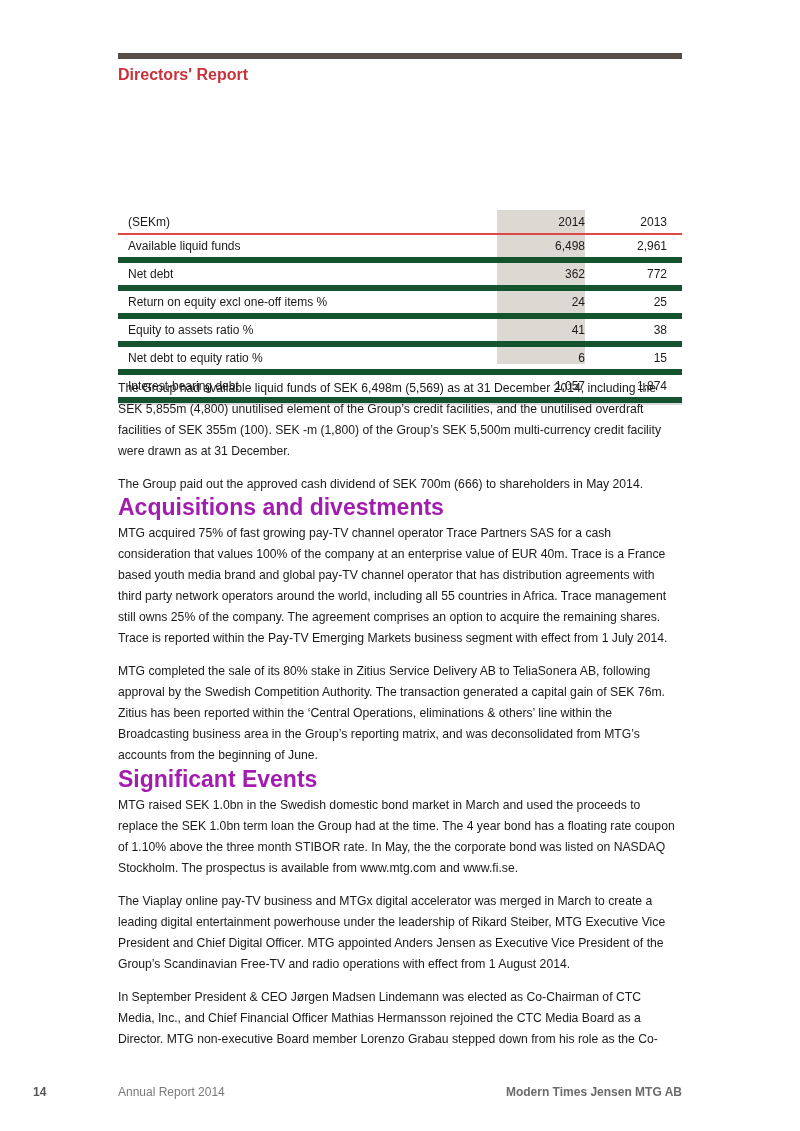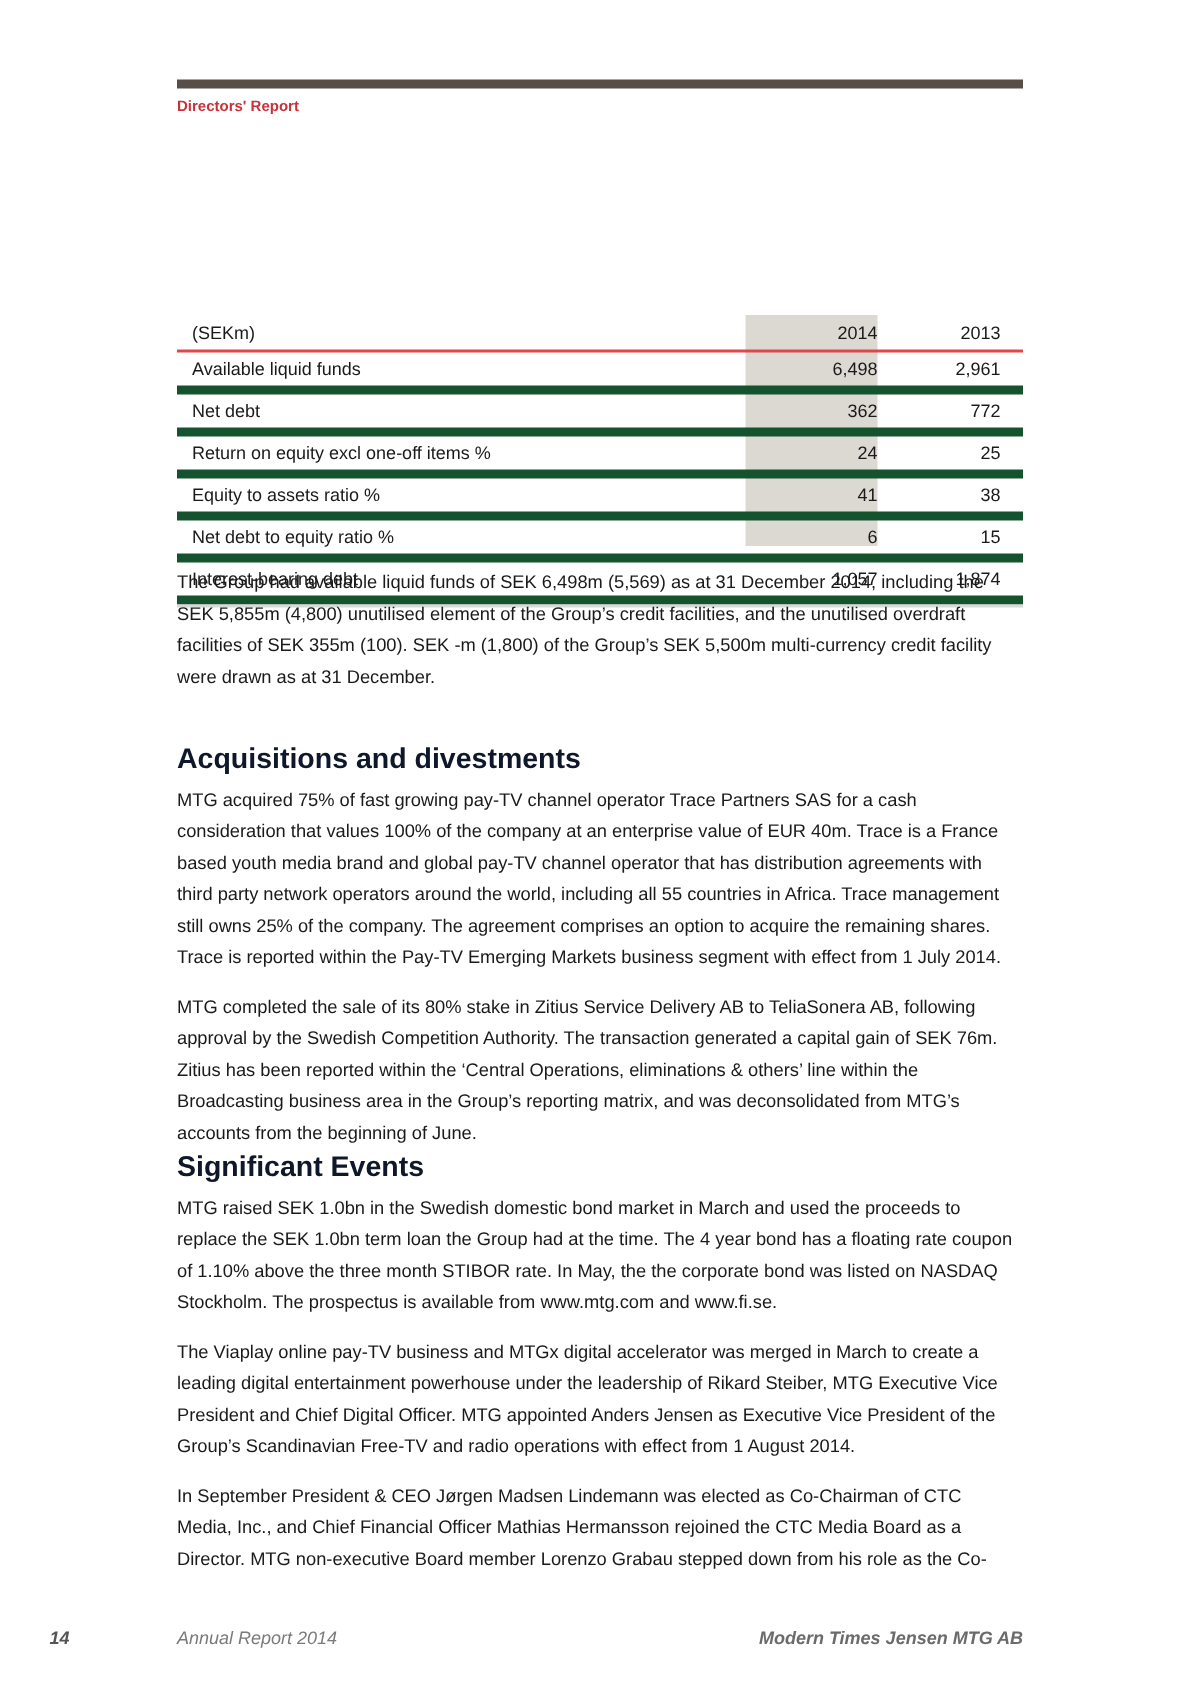--- a/index.html
+++ b/index.html
@@ -1,39 +1,39 @@
 <!DOCTYPE html>
 <html><head>
 <meta charset="utf-8">
 <style>
   html, body { margin:0; padding:0; }
   body {
     width:800px; height:1131px; background:#ffffff; position:relative; overflow:hidden;
     font-family:"Liberation Sans", sans-serif; color:#1a1a1a;
   }
   .top-rule { position:absolute; left:118px; top:53px; width:564px; height:6px; background:#564e47; }
-  .section-label { position:absolute; left:118px; top:66px; font-size:10px; font-weight:bold; color:#c8323a; }
+  .section-label { position:absolute; left:118px; top:66px; font-size:16px; font-weight:bold; color:#c8323a; }
 
   .fin-table { position:absolute; left:118px; top:210px; width:564px; }
   .col-shade { position:absolute; left:379px; top:0; width:88px; height:154px; background:#dcd9d3; }
   .t-row { position:relative; height:22px; font-size:12px; display:flex; align-items:center; }
   .t-row .lbl { position:absolute; left:10px; }
   .t-row .v14 { position:absolute; right:97px; text-align:center; }
   .t-row .v13 { position:absolute; right:15px; text-align:right; }
   .t-head { height:23px; }
   .red-rule { position:relative; height:2px; background:#e0474d; }
   .t-body-row { border-bottom:6px solid #14532d; }
   .t-body-row:last-child { border-bottom:none; }
   .bottom-rule { position:relative; height:2px; background:#d9d9d9; }
 
   .body-text { position:absolute; left:118px; width:560px; font-size:12.2px; line-height:21px; color:#1a1a1a; }
   .body-text p { margin:0 0 12px 0; }
-  .h2 { font-size:19px; font-weight:bold; color:#0f172a; margin:0 0 3px 0; line-height:26px; }
+  .h2 { font-size:23px; font-weight:bold; color:#a21caf; margin:0 0 3px 0; line-height:26px; }
 
-  .footer { position:absolute; top:1085px; font-size:12px;font-style:italic; }
+  .footer { position:absolute; top:1085px; font-size:12px; }
   .page-num { left:33px; font-weight:bold; color:#555; }
   .report-name { left:118px; color:#7a7a7a; }
   .company { right:118px; font-weight:bold; color:#6b6b6b; }
 </style>
 </head>
 <body>
 
 <div class="top-rule"></div>
 <div class="section-label">Directors' Report</div>
 
@@ -73,20 +73,21 @@
   <div class="t-row t-body-row">
     <span class="lbl">Interest-bearing debt</span>
     <span class="v14">1,057</span>
     <span class="v13">1,874</span>
   </div>
   <div class="bottom-rule"></div>
 </div>
 
 <div class="body-text" style="top:378px;">
   <p>The Group had available liquid funds of SEK 6,498m (5,569) as at 31 December 2014, including the SEK 5,855m (4,800) unutilised element of the Group’s credit facilities, and the unutilised overdraft facilities of SEK 355m (100). SEK -m (1,800) of the Group’s SEK 5,500m multi-currency credit facility were drawn as at 31 December.</p>
+  <p>The Group paid out the approved cash dividend of SEK 700m (666) to shareholders in May 2014.</p>
 </div>
 
 <div class="body-text" style="top:494px;">
   <div class="h2">Acquisitions and divestments</div>
   <p>MTG acquired 75% of fast growing pay-TV channel operator Trace Partners SAS for a cash consideration that values 100% of the company at an enterprise value of EUR 40m. Trace is a France based youth media brand and global pay-TV channel operator that has distribution agreements with third party network operators around the world, including all 55 countries in Africa. Trace management still owns 25% of the company. The agreement comprises an option to acquire the remaining shares. Trace is reported within the Pay-TV Emerging Markets business segment with effect from 1 July 2014.</p>
   <p>MTG completed the sale of its 80% stake in Zitius Service Delivery AB to TeliaSonera AB, following approval by the Swedish Competition Authority. The transaction generated a capital gain of SEK 76m. Zitius has been reported within the ‘Central Operations, eliminations &amp; others’ line within the Broadcasting business area in the Group’s reporting matrix, and was deconsolidated from MTG’s accounts from the beginning of June.</p>
 </div>
 
 <div class="body-text" style="top:766px;">
   <div class="h2">Significant Events</div>

